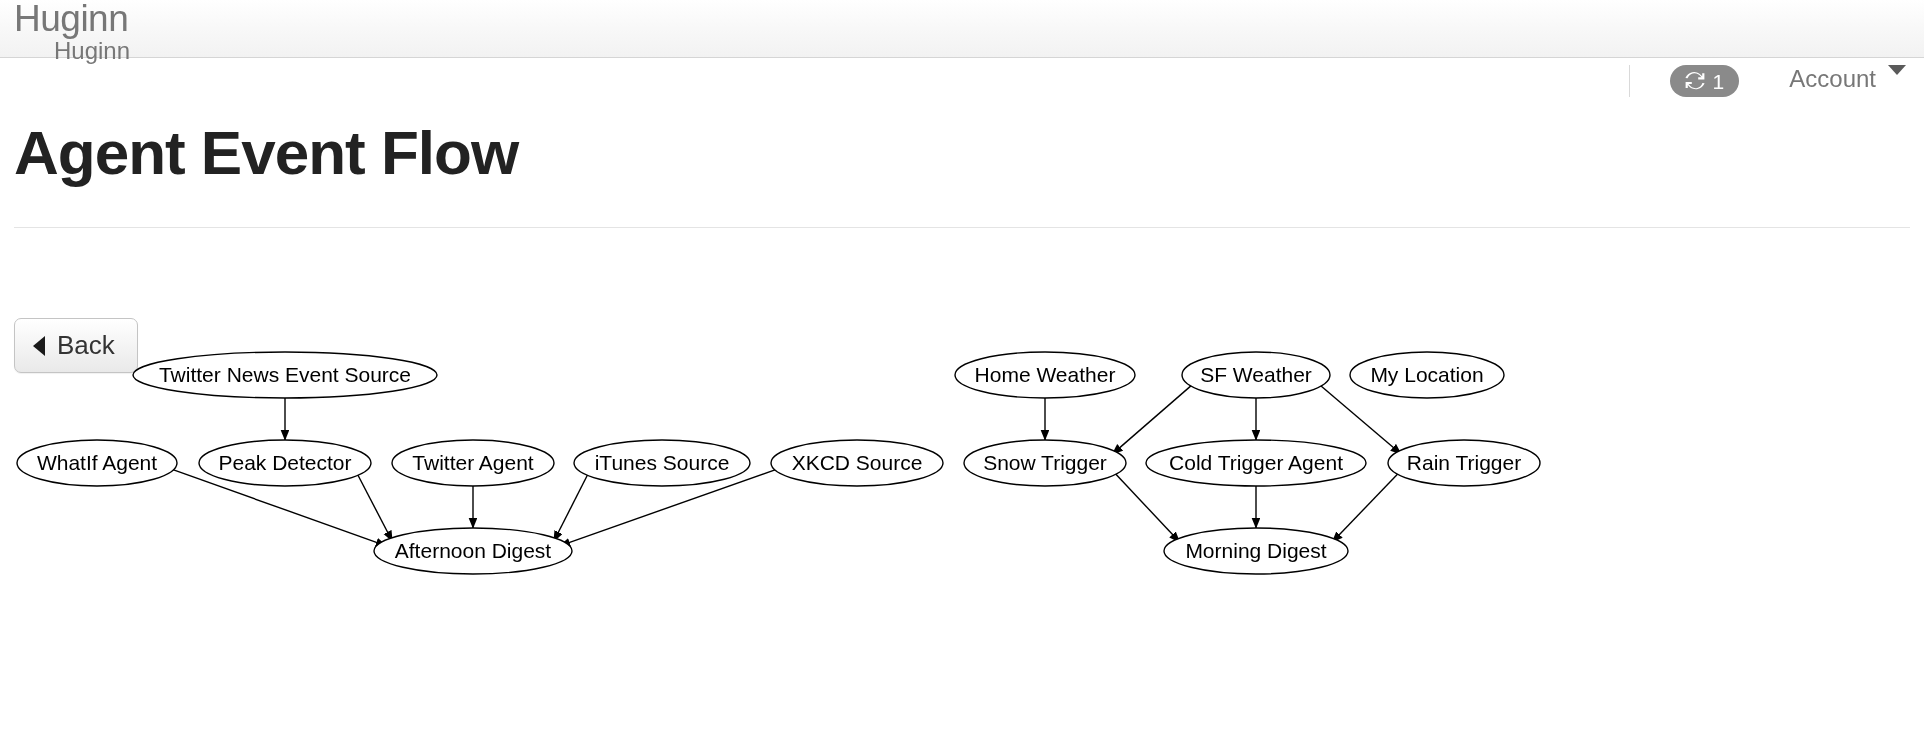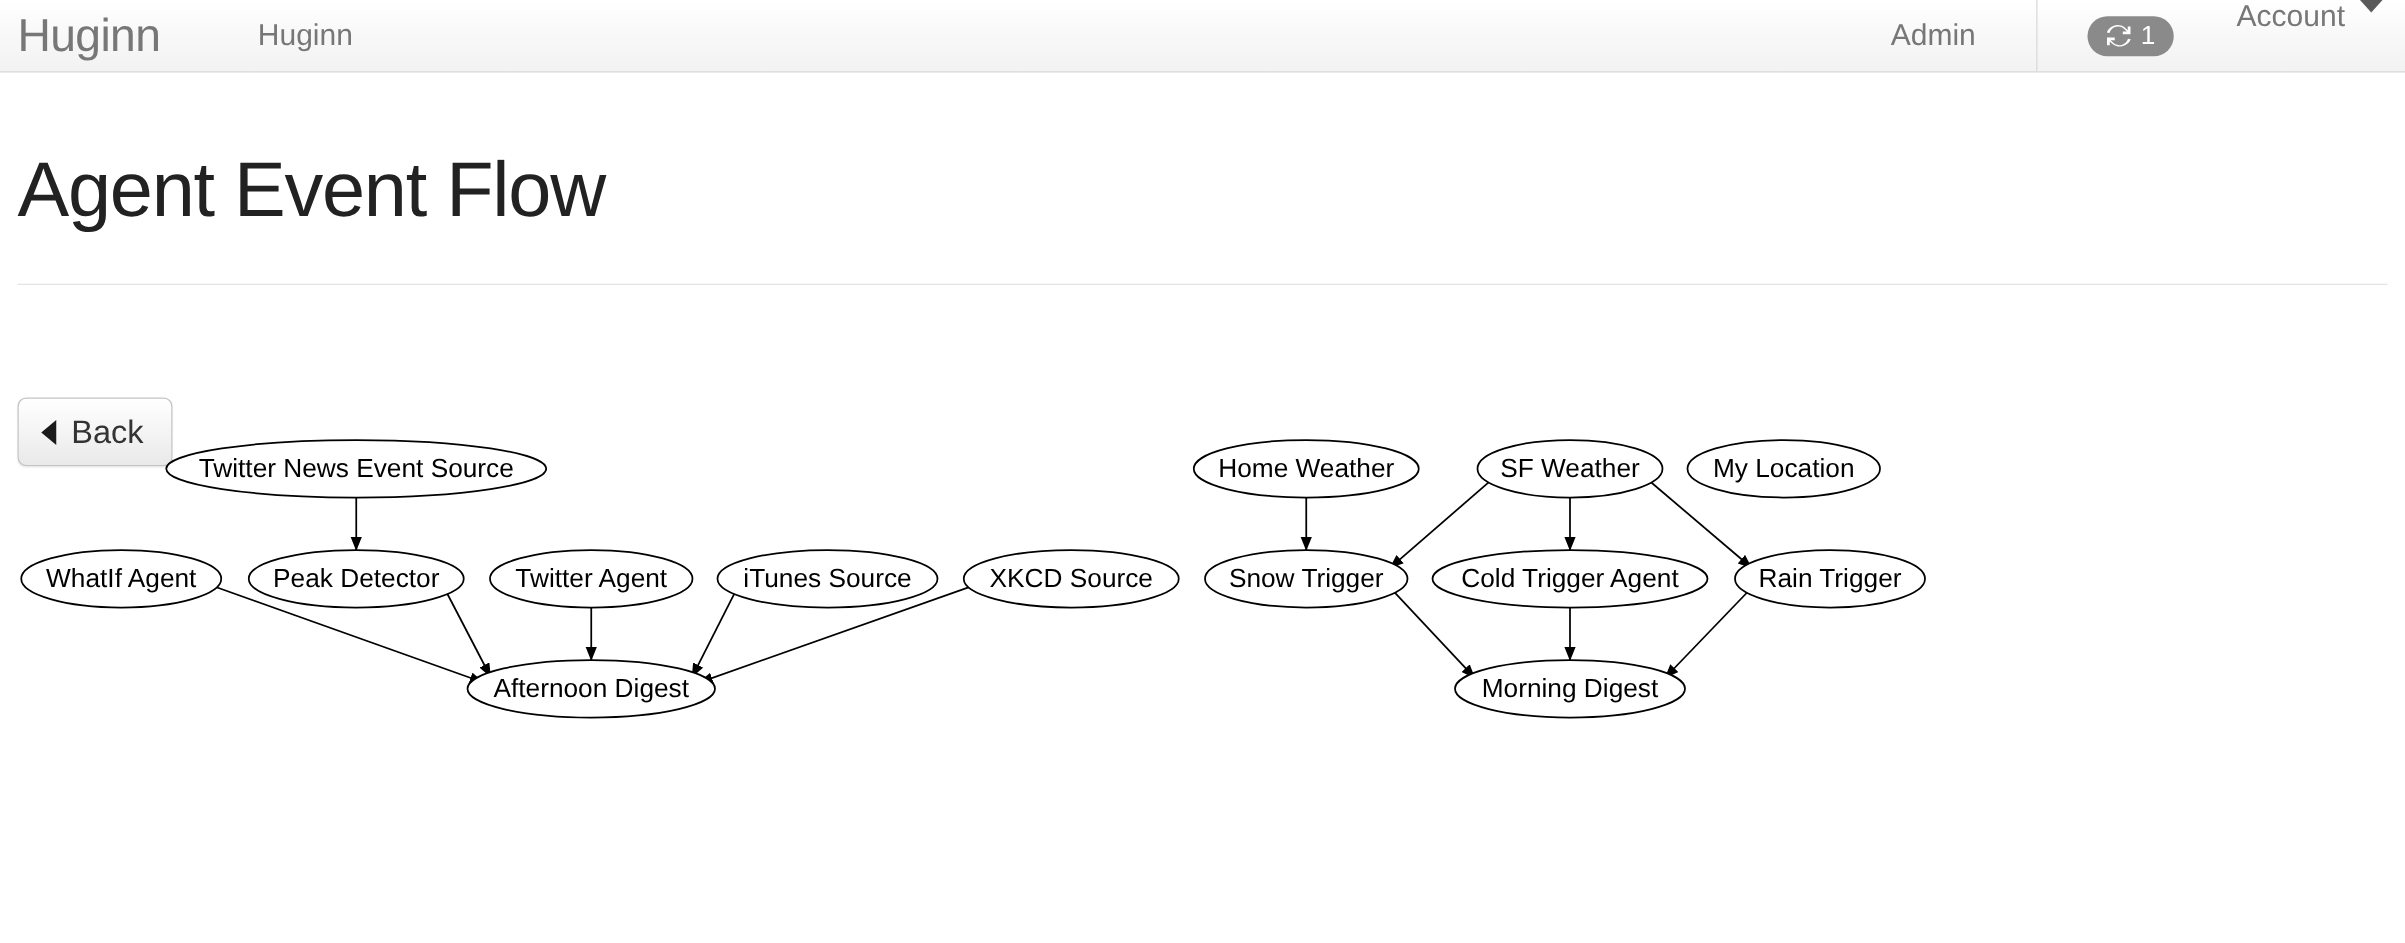--- a/index.html
+++ b/index.html
@@ -20,20 +20,21 @@
   .navbar {
     position: absolute;
     top: 0; left: 0;
     width: 1924px;
     height: 58px;
     background: linear-gradient(to bottom, #ffffff 0%, #f8f8f8 50%, #f2f2f2 100%);
     border-bottom: 1px solid #d5d5d5;
     box-sizing: border-box;
     display: flex;
     align-items: stretch;
+    flex-direction: column;
   }
   .navbar-brand {
     display: flex;
     align-items: center;
     padding: 0 24px 0 14px;
     font-size: 37px;
     line-height: 1;
     color: #777777;
     font-weight: normal;
     letter-spacing: -0.5px;
@@ -110,21 +111,21 @@
   .content {
     position: absolute;
     top: 58px; left: 0;
     width: 1924px;
   }
   .page-title {
     margin: 0;
     padding: 62px 0 0 14px;
     font-size: 62px;
     line-height: 1.05;
-    font-weight: normal;
+    font-weight: bold;
     color: #222222;
     letter-spacing: -1px;
   }
   .title-rule {
     margin: 42px 14px 0 14px;
     height: 1px;
     background: #e4e4e4;
   }
 
   .btn-back {
@@ -190,21 +191,20 @@
 </style>
 </head>
 <body>
 
 <div class="navbar">
   <a class="navbar-brand">Huginn</a>
   <div class="nav-links">
     <a class="nav-item">Huginn</a>
   </div>
   <div class="nav-right">
-    <a class="nav-item admin">Admin</a>
     <div class="nav-divider"></div>
     <div class="badge-cell">
       <span class="worker-badge">
         <span>
           <svg width="24" height="22" viewBox="0 0 24 22" aria-hidden="true">
             <path d="M4.6 8.3a7.2 7.2 0 0 1 12.0-3.0l1.9 1.9h-3.3v2.2h6.2V3.2h-2.2v3.0l-1.3-1.3A9.4 9.4 0 0 0 2.4 8.0z" fill="#ffffff"></path>
             <path d="M19.4 13.0a7.2 7.2 0 0 1-12.0 3.0l-1.9-1.9h3.3v-2.2H2.6v6.2h2.2v-3.0l1.3 1.3a9.4 9.4 0 0 0 15.5-3.1z" fill="#ffffff"></path>
           </svg>
         </span>
         <span>1</span>

